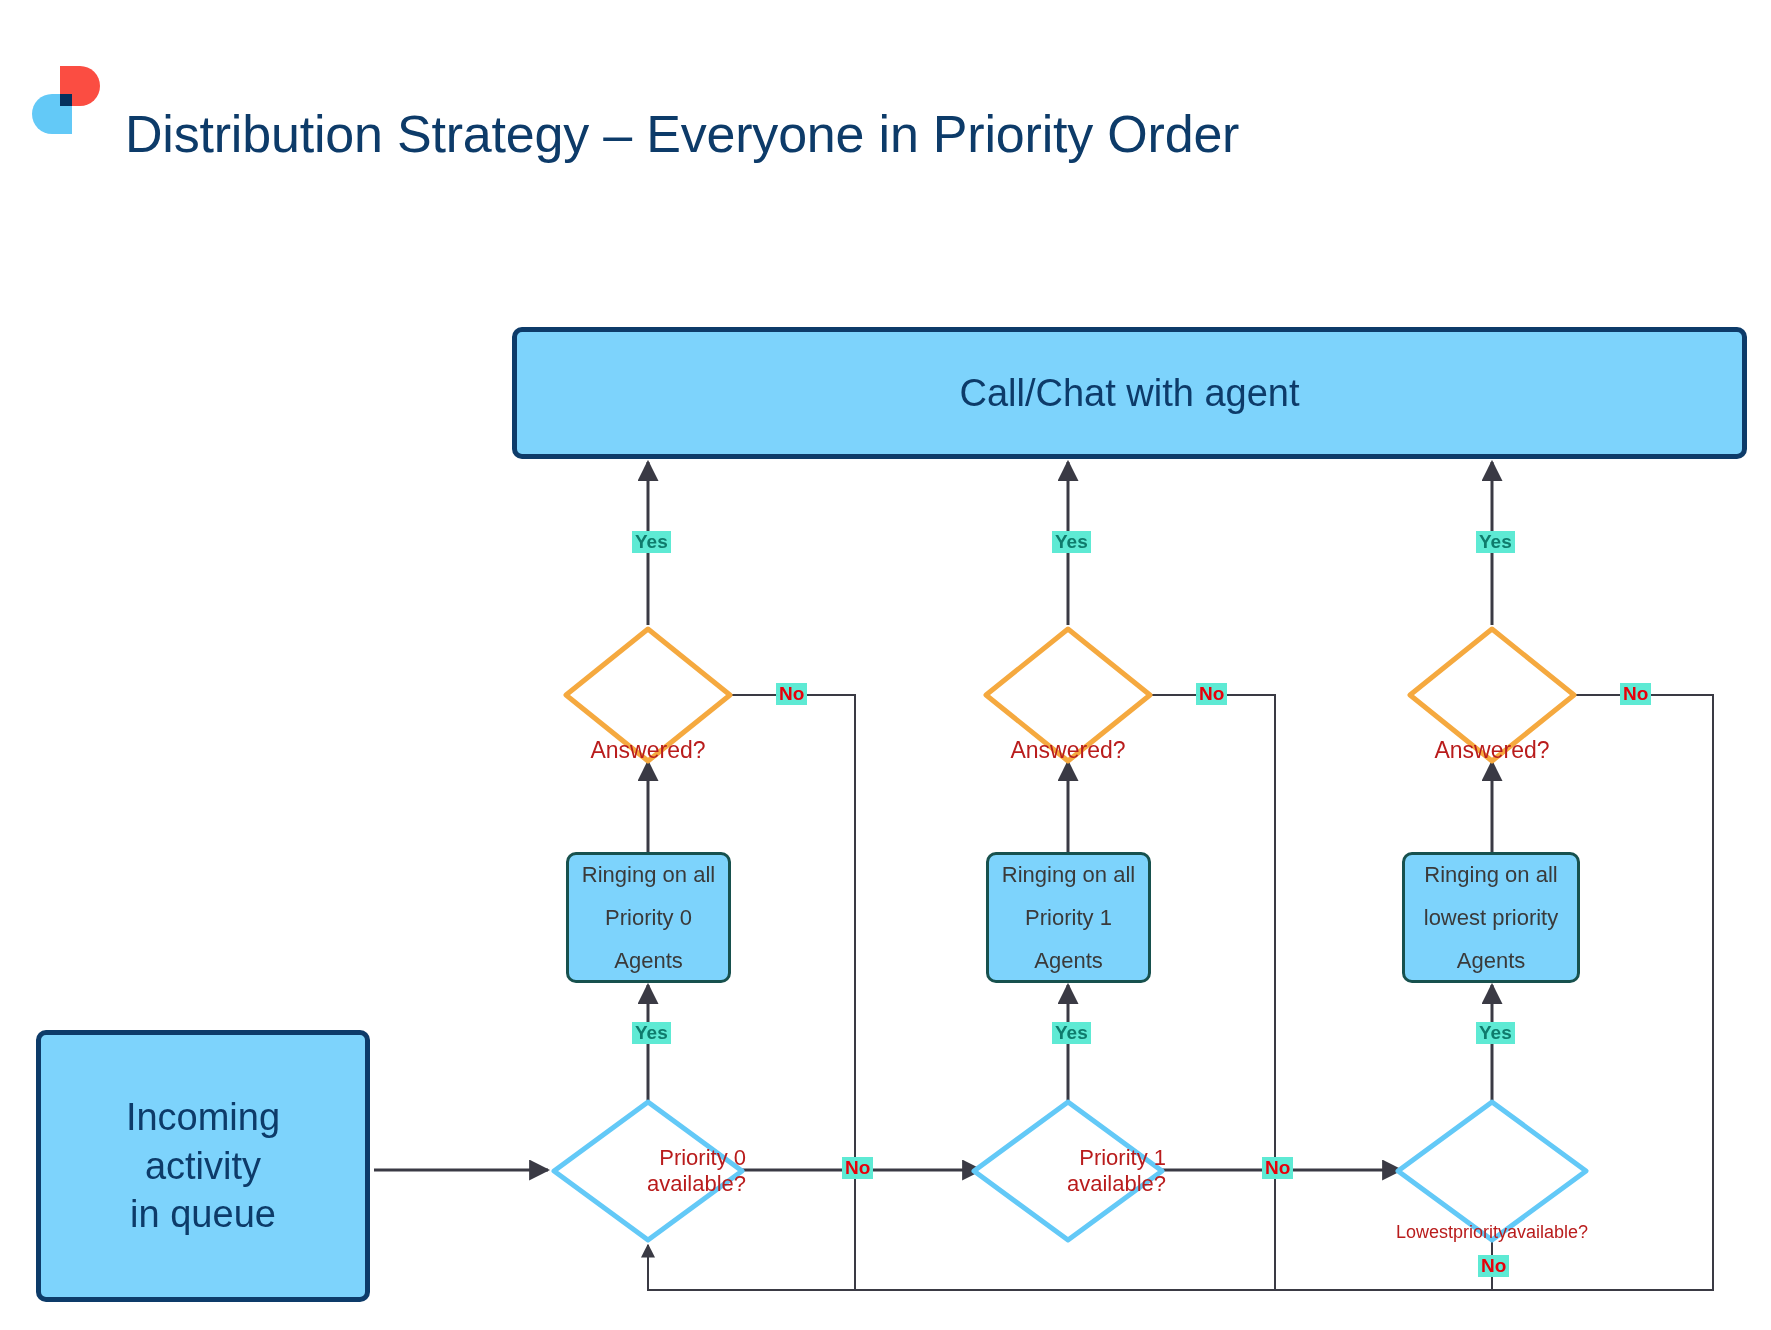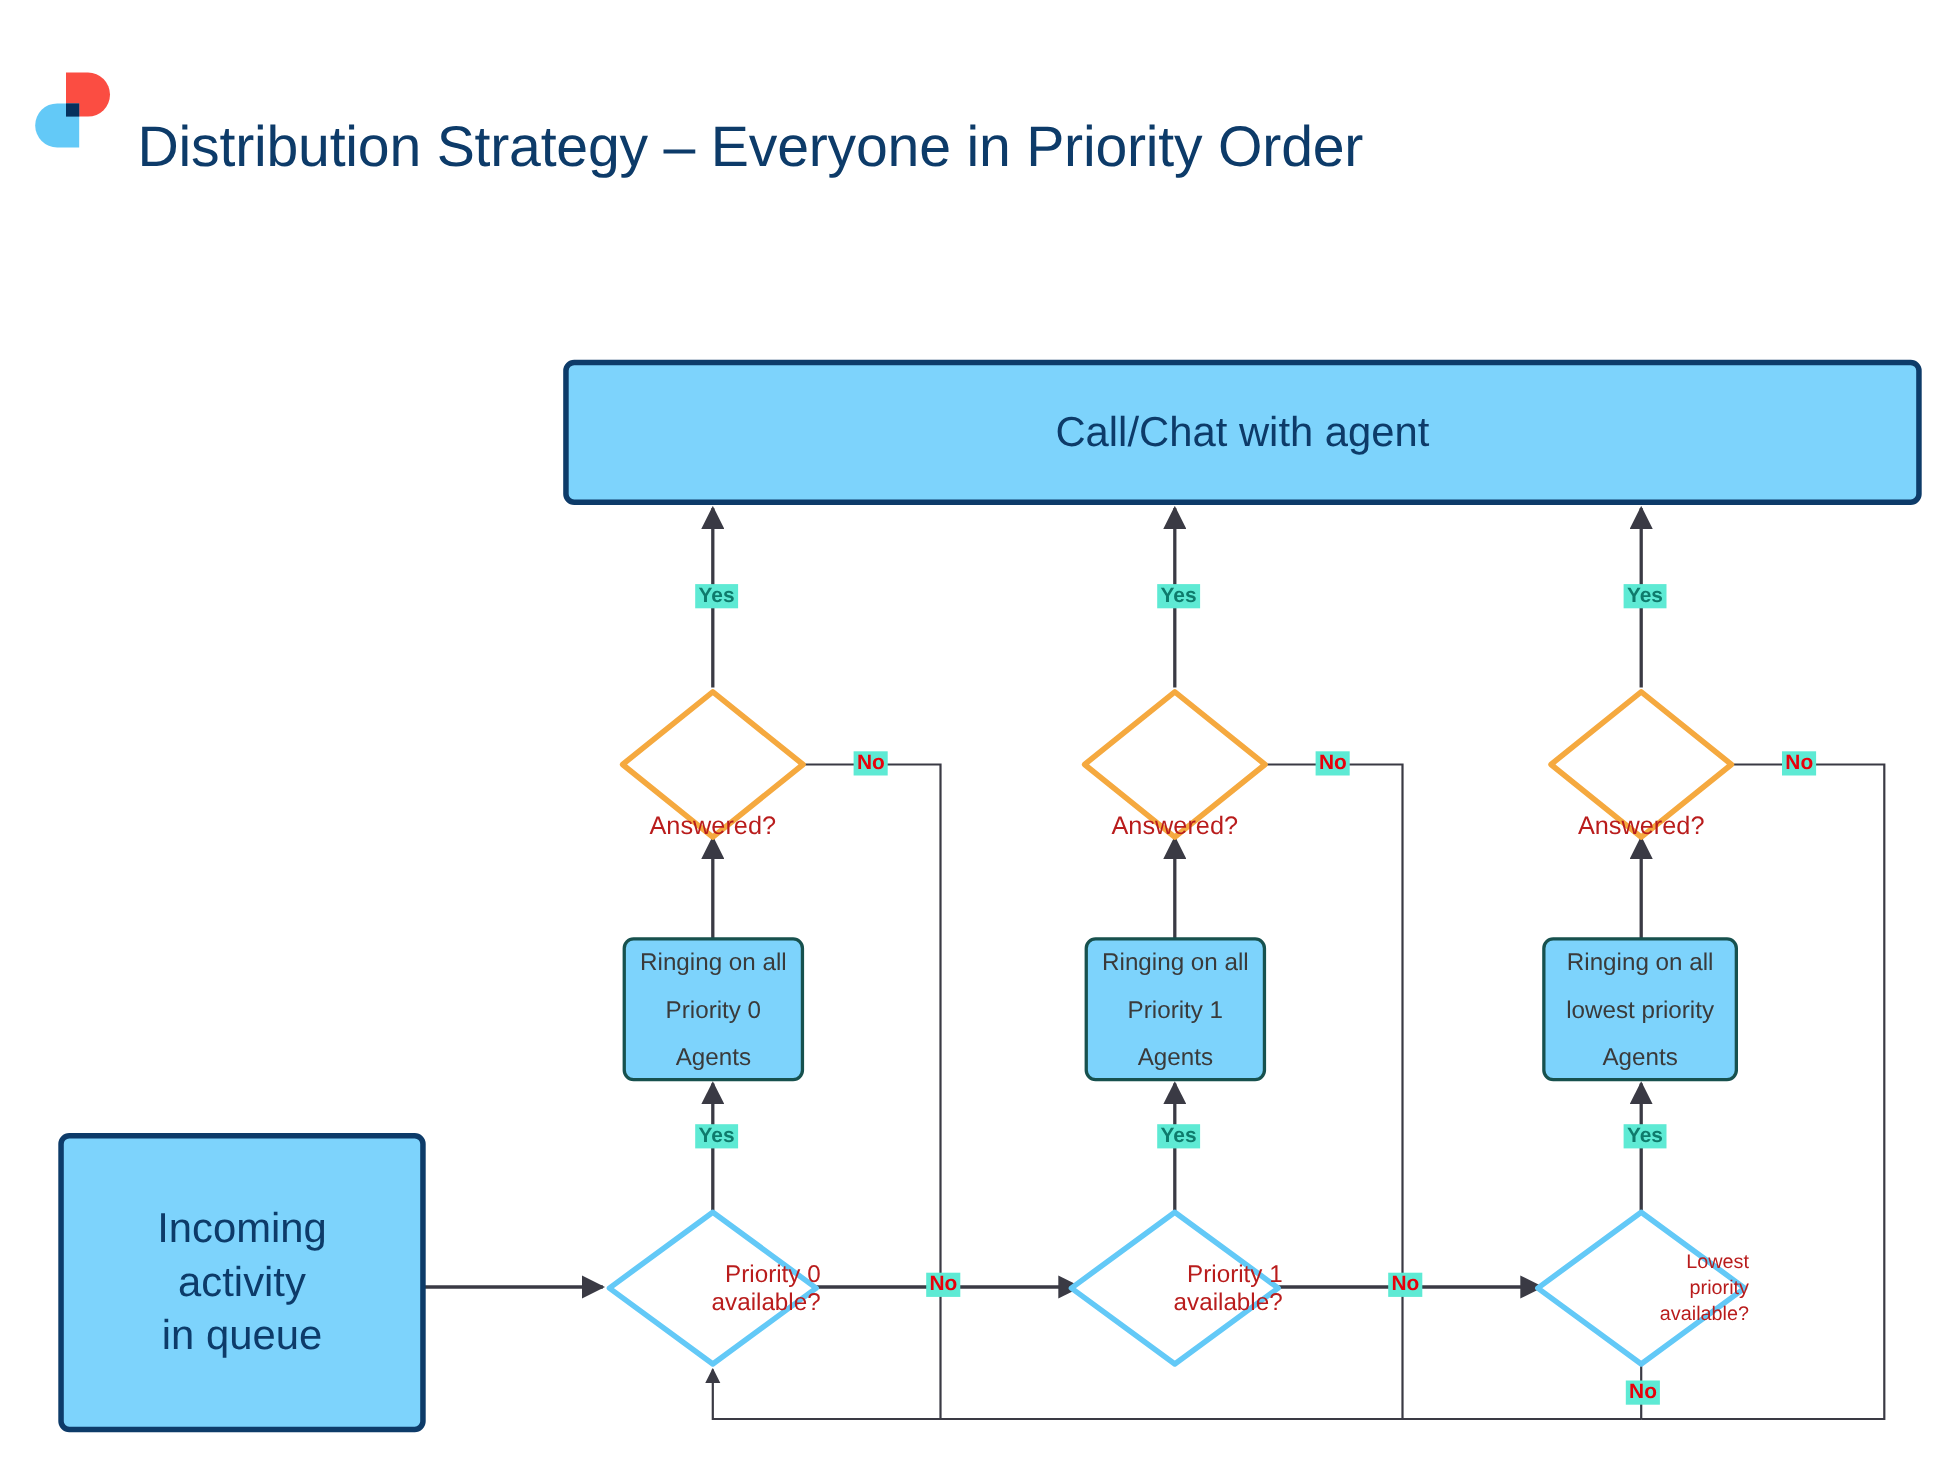--- a/index.html
+++ b/index.html
@@ -167,21 +167,21 @@
 
   <path d="M 1571 695 L 1713 695 L 1713 1290 L 1492 1290" stroke="#3a3a44" stroke-width="2" fill="none"></path>
 
   <path d="M 1492 1290 L 648 1290" stroke="#3a3a44" stroke-width="2" fill="none"></path>
 </svg>
 
 <div class="node box-navy" style="left:512px; top:327px; width:1235px; height:132px; font-size:38px;">
   <span>Call/Chat with agent</span>
 </div>
 
-<div class="node box-navy" style="left:53px; top:1030px; width:334px; height:272px; font-size:38px; flex-direction:column; line-height:1.28;">
+<div class="node box-navy" style="left:36px; top:1030px; width:334px; height:272px; font-size:38px; flex-direction:column; line-height:1.28;">
   <span>Incoming</span>
   <span>activity</span>
   <span>in queue</span>
 </div>
 
 <div class="diamond" style="left:562px; top:625px; width:172px; height:140px;">
   <svg width="172" height="140" style="position:absolute;left:0;top:0;">
     <polygon points="86,4 168,70 86,136 4,70" fill="#ffffff" stroke="#f5a93f" stroke-width="5" stroke-linejoin="round"></polygon>
   </svg>
   <div class="label" style="font-size:23px;">
@@ -242,21 +242,21 @@
 <div class="node box-green" style="left:1402px; top:852px; width:178px; height:131px; font-size:22px; flex-direction:column; line-height:1.32;">
   <span>Ringing on all</span>
   <span>lowest priority</span>
   <span>Agents</span>
 </div>
 
 <div class="diamond" style="left:1394px; top:1098px; width:196px; height:146px;">
   <svg width="196" height="146" style="position:absolute;left:0;top:0;">
     <polygon points="98,4 192,73 98,142 4,73" fill="#ffffff" stroke="#63c9f7" stroke-width="5" stroke-linejoin="round"></polygon>
   </svg>
-  <div class="label" style="font-size:18px; flex-direction:column; line-height:1.3;">
+  <div class="label" style="font-size:18px; line-height:1.3;">
     <span>Lowest</span>
     <span>priority</span>
     <span>available?</span>
   </div>
 </div>
 
 <div class="edge-label lbl-yes" style="left:632px; top:531px;">Yes</div>
 <div class="edge-label lbl-yes" style="left:1052px; top:531px;">Yes</div>
 <div class="edge-label lbl-yes" style="left:1476px; top:531px;">Yes</div>
 

